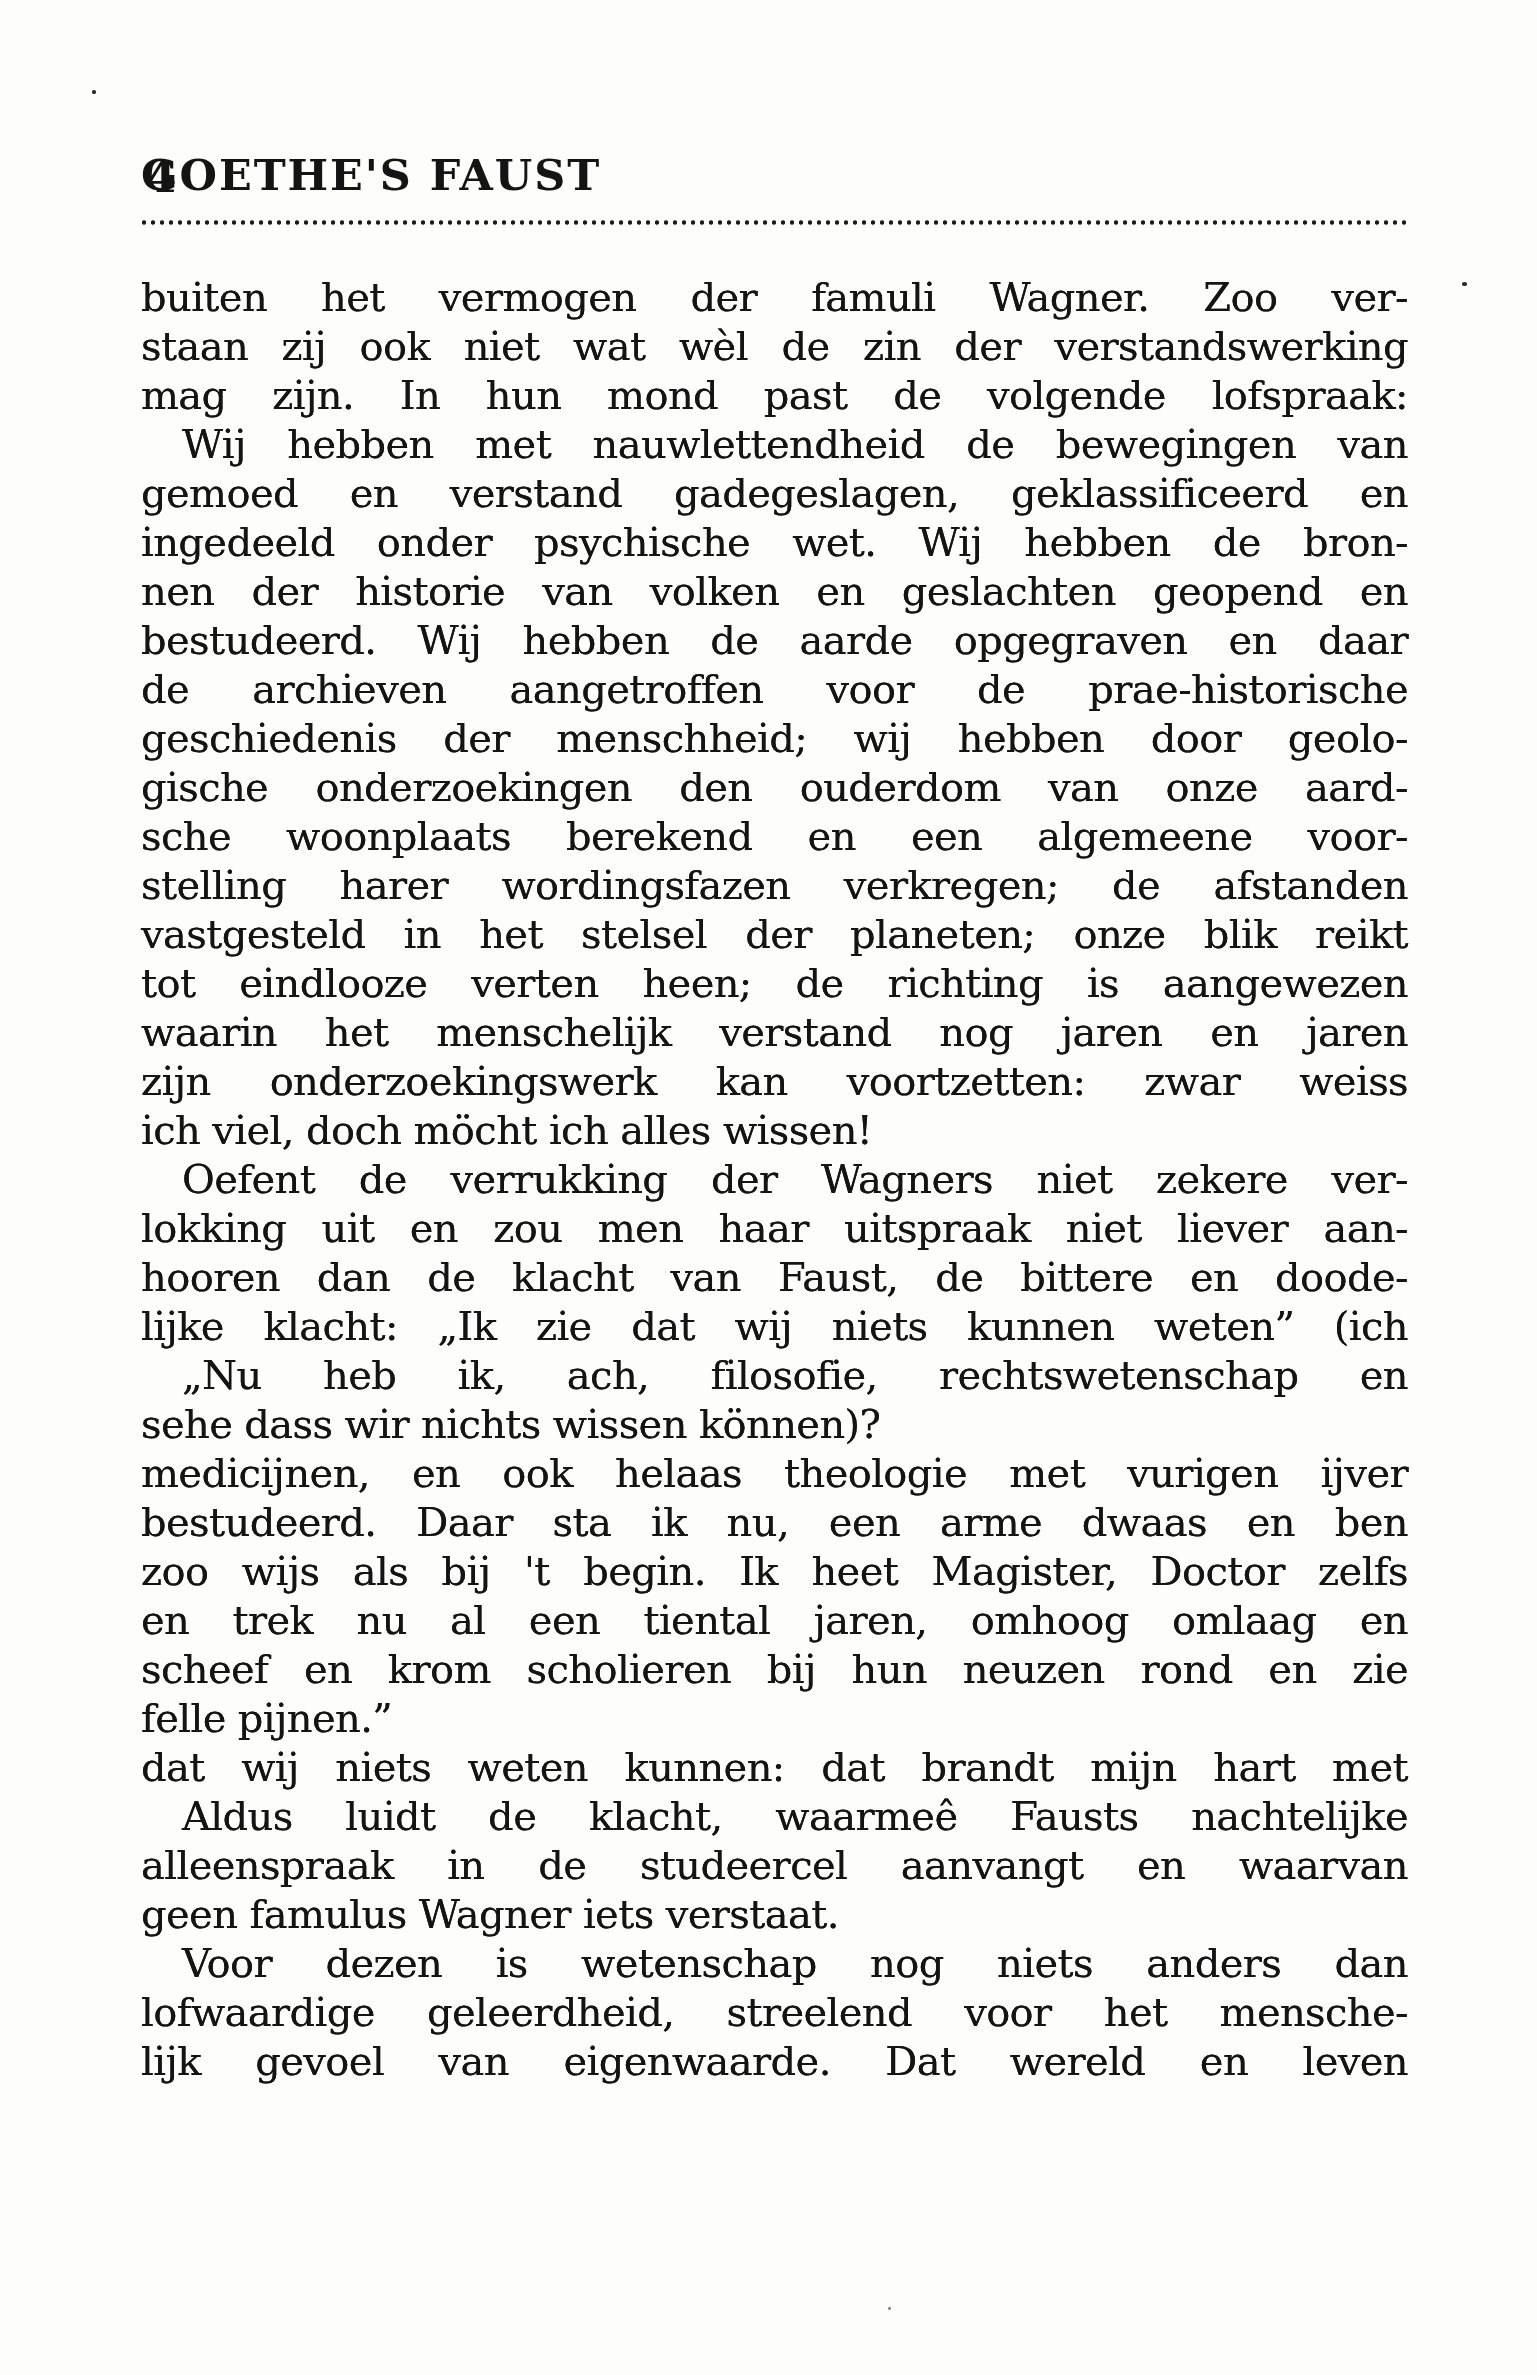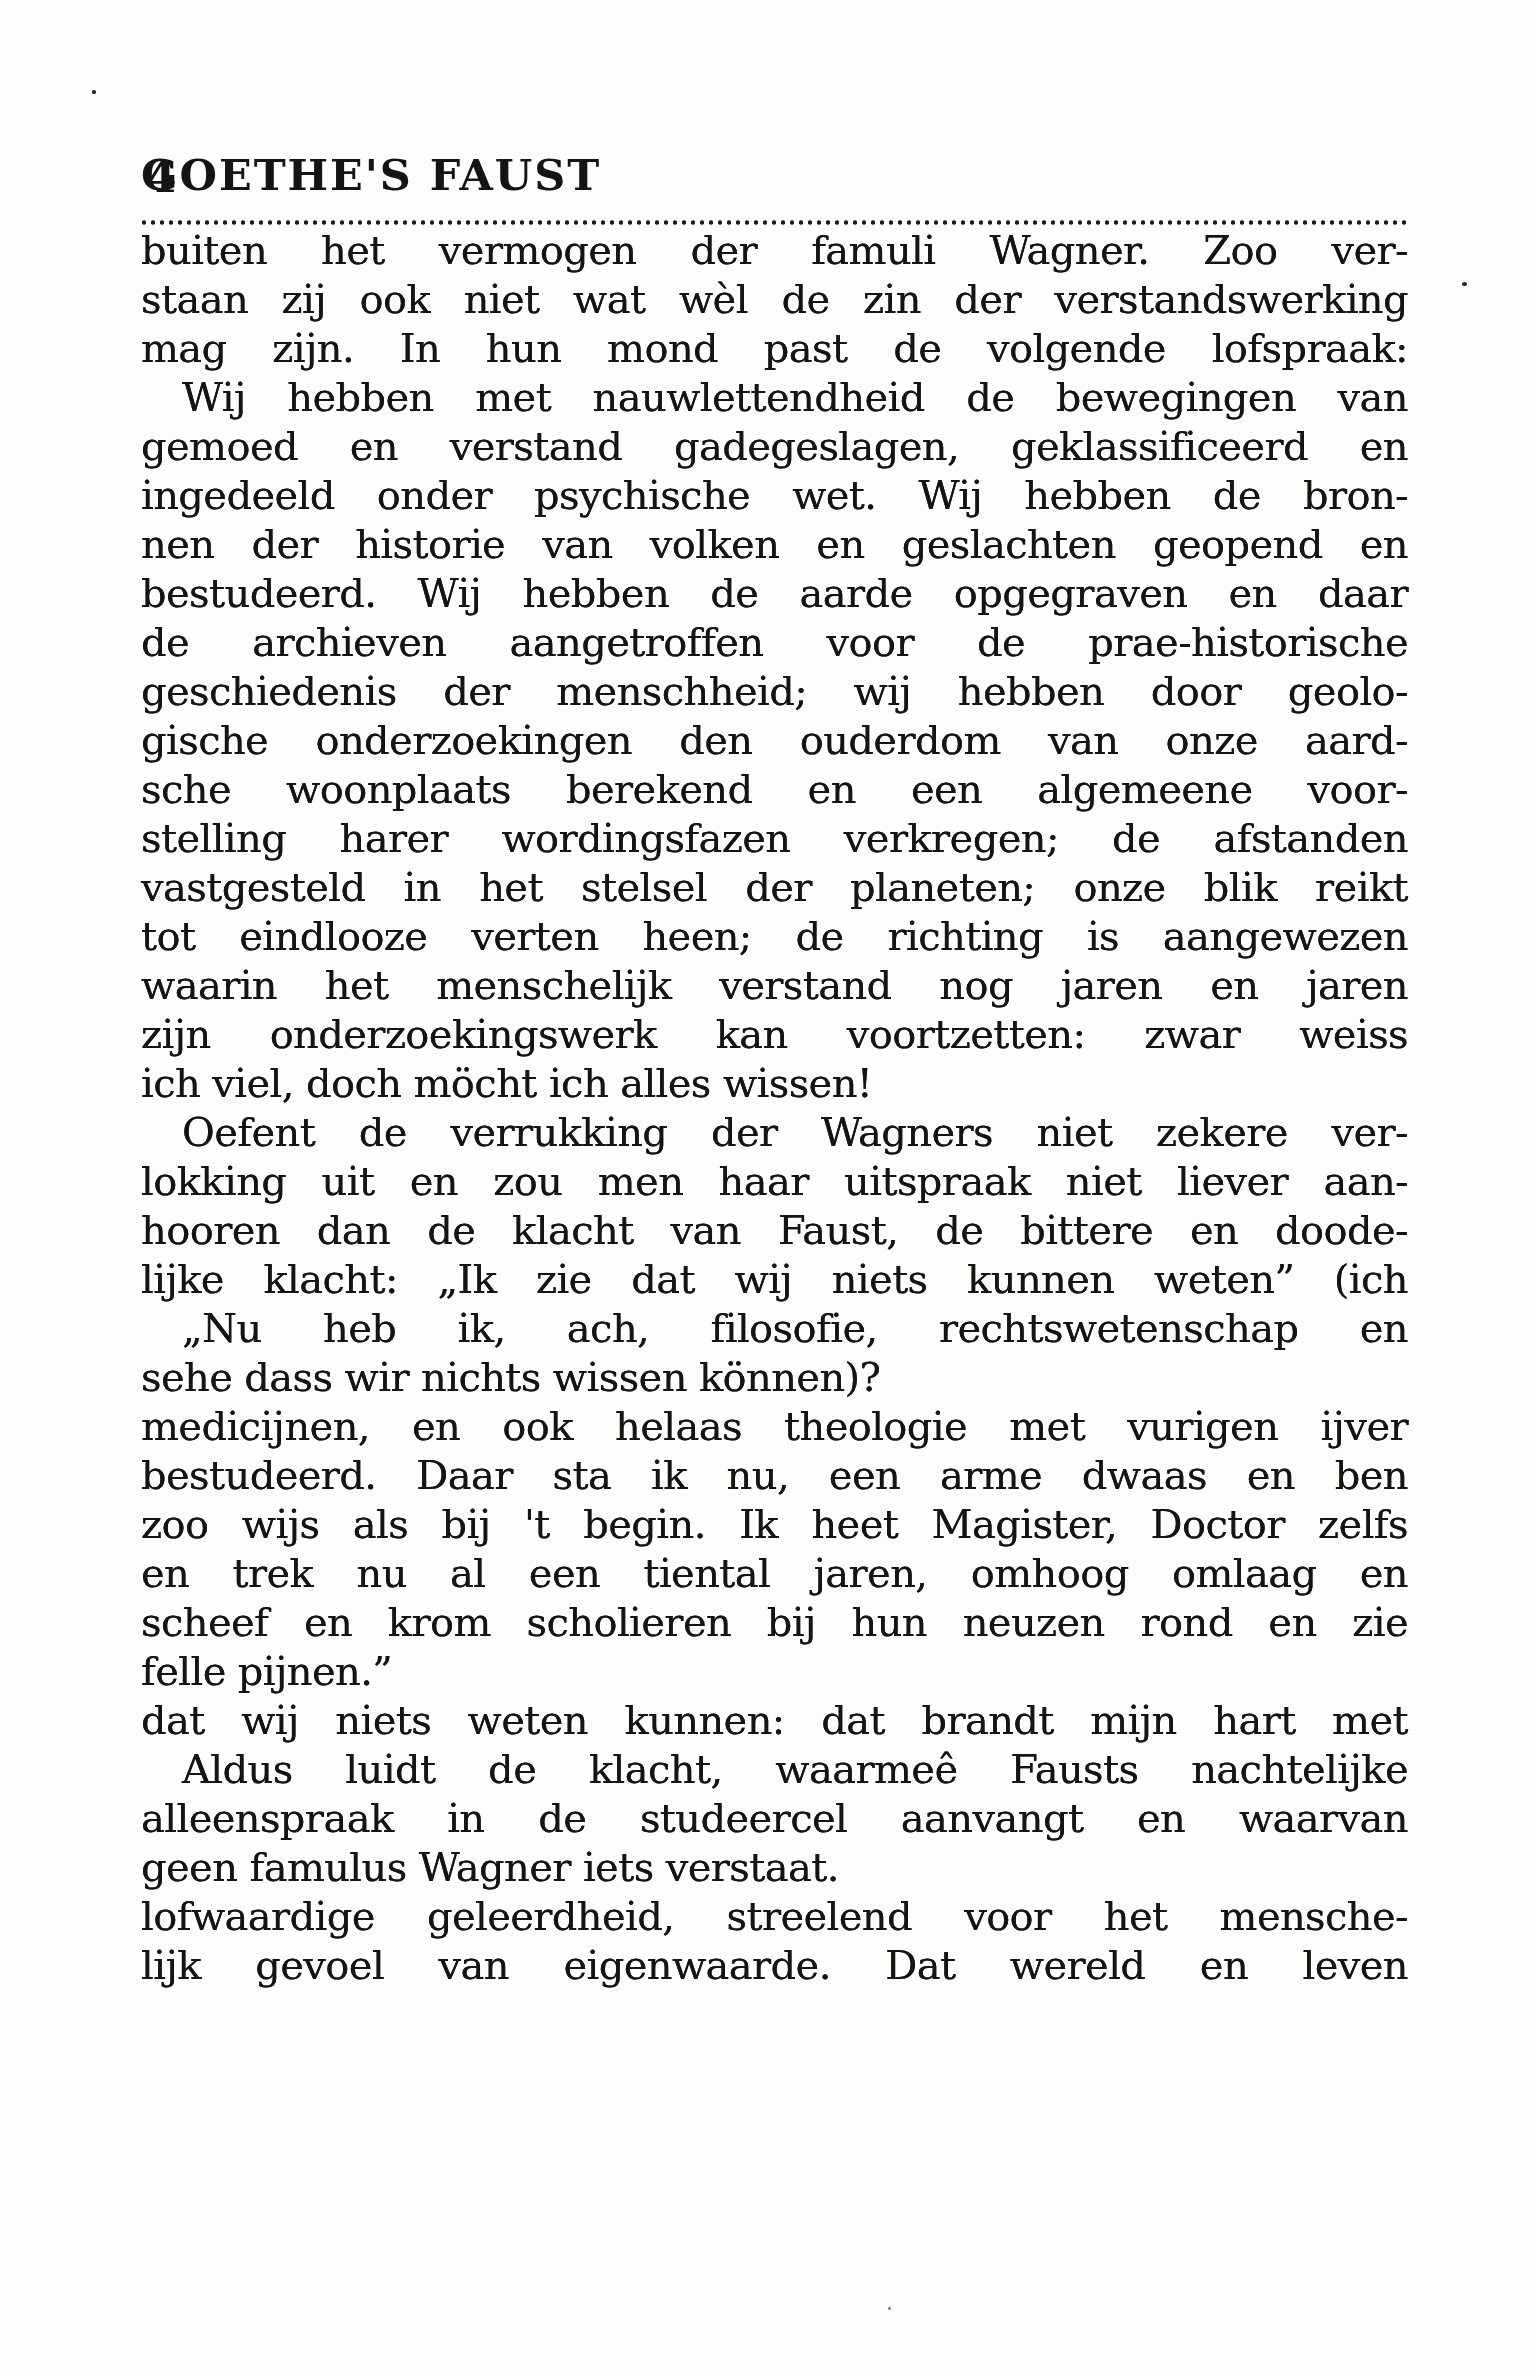--- a/index.html
+++ b/index.html
@@ -34,20 +34,21 @@
     white-space: nowrap;
   }
   .rule {
     margin-top: 15px;
     height: 6.6px;
     background-image: radial-gradient(circle at 3px 3.3px, #1c1c1c 1.9px, rgba(0,0,0,0) 2.4px);
     background-size: 9px 6.6px;
     background-repeat: repeat-x;
   }
   .body-text {
+    margin-top: 47px;
     font-size: 40px;
     line-height: 49px;
     letter-spacing: -0.6px;
     text-shadow: 0 0 0.5px rgba(0,0,0,0.85);
   }
   .line {
     text-align: justify;
     text-align-last: justify;
   }
   .line.no-just {
@@ -108,18 +109,19 @@
         <div class="line">medicijnen, en ook helaas theologie met vurigen ijver</div>
         <div class="line">bestudeerd. Daar sta ik nu, een arme dwaas en ben</div>
         <div class="line">zoo wijs als bij 't begin. Ik heet Magister, Doctor zelfs</div>
         <div class="line">en trek nu al een tiental jaren, omhoog omlaag en</div>
         <div class="line">scheef en krom scholieren bij hun neuzen rond en zie</div>
         <div class="line no-just">felle pijnen.”</div>
         <div class="line">dat wij niets weten kunnen: dat brandt mijn hart met</div>
         <div class="line indent">Aldus luidt de klacht, waarmeê Fausts nachtelijke</div>
         <div class="line">alleenspraak in de studeercel aanvangt en waarvan</div>
         <div class="line no-just">geen famulus Wagner iets verstaat.</div>
+        <div class="line indent">Voor dezen is wetenschap nog niets anders dan</div>
         <div class="line">lofwaardige geleerdheid, streelend voor het mensche-</div>
         <div class="line">lijk gevoel van eigenwaarde. Dat wereld en leven</div>
       </div>
   </div>
 </div>
 
 
 </body></html>

